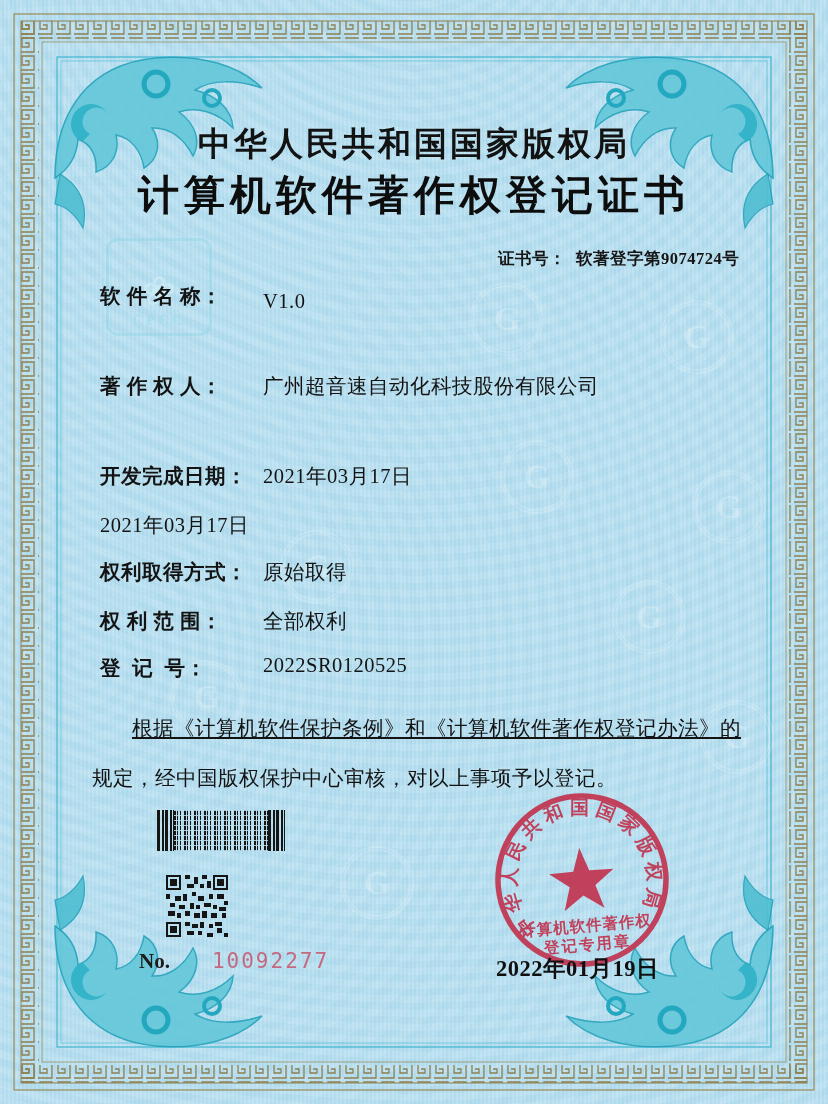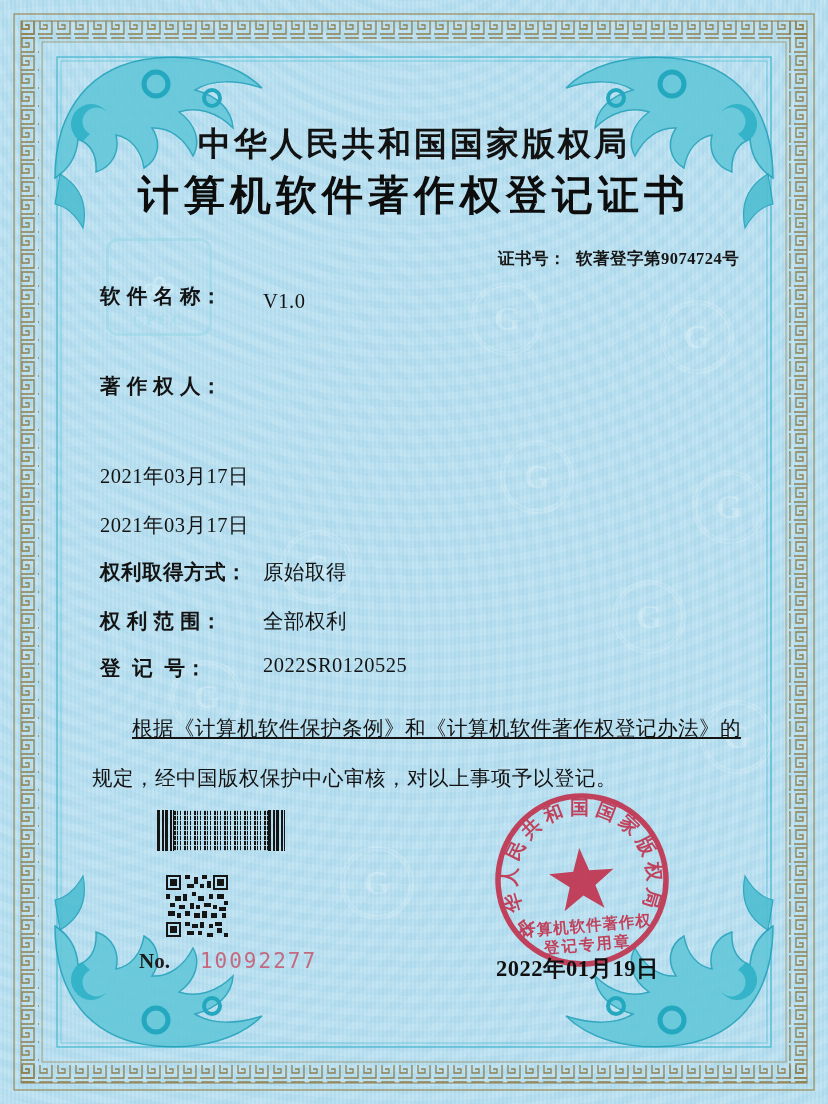--- a/index.html
+++ b/index.html
@@ -61,21 +61,21 @@
   }
   .bc-start,.bc-end{width:17px;background:repeating-linear-gradient(90deg,#151515 0 3px,transparent 3px 5px,#151515 5px 7px,transparent 7px 8px);}
   .bc-mid{
     flex:1;
     background:
       repeating-linear-gradient(0deg, rgba(185,224,240,0.85) 0 1px, transparent 1px 5px),
       repeating-linear-gradient(90deg,#151515 0 2px,transparent 2px 3px,#151515 3px 4px,transparent 4px 6px,#151515 6px 7px,transparent 7px 10px);
   }
   .qrcode{position:absolute;left:166px;top:875px;width:62px;height:62px;z-index:2;}
   .serial{position:absolute;left:139px;top:949px;z-index:2;font-size:21px;}
-  .serial .no{font-weight:bold;color:#1c1c1c;margin-right:2px;}
+  .serial .no{font-weight:bold;color:#1c1c1c;margin-right:14px;}
   .serial .digits{color:#c4697f;font-family:"DejaVu Sans Mono",monospace;letter-spacing:2px;font-size:21px;margin-left:28px;}
   .seal-svg{position:absolute;left:492px;top:790px;z-index:2;opacity:.88;}
   .issue-date{
     position:absolute;left:496px;top:953px;z-index:3;
     font-size:22.5px;font-weight:bold;color:#101010;letter-spacing:.5px;
   }
 </style>
 </head>
 <body>
 
@@ -137,22 +137,24 @@
 
   <div class="fields">
     <div class="frow" style="top:282px">
       <div class="flabel">软 件 名 称：</div>
       <div class="fvalue">
         <span class="v2">V1.0</span>
       </div>
     </div>
     <div class="frow" style="top:372px">
       <div class="flabel">著 作 权 人：</div>
+      <div class="fvalue">广州超音速自动化科技股份有限公司</div>
     </div>
     <div class="frow" style="top:462px">
+      <div class="flabel">开发完成日期：</div>
       <div class="fvalue">2021年03月17日</div>
     </div>
     <div class="frow" style="top:511px">
       <div class="fvalue">2021年03月17日</div>
     </div>
     <div class="frow" style="top:558px">
       <div class="flabel">权利取得方式：</div>
       <div class="fvalue">原始取得</div>
     </div>
     <div class="frow" style="top:607px">

